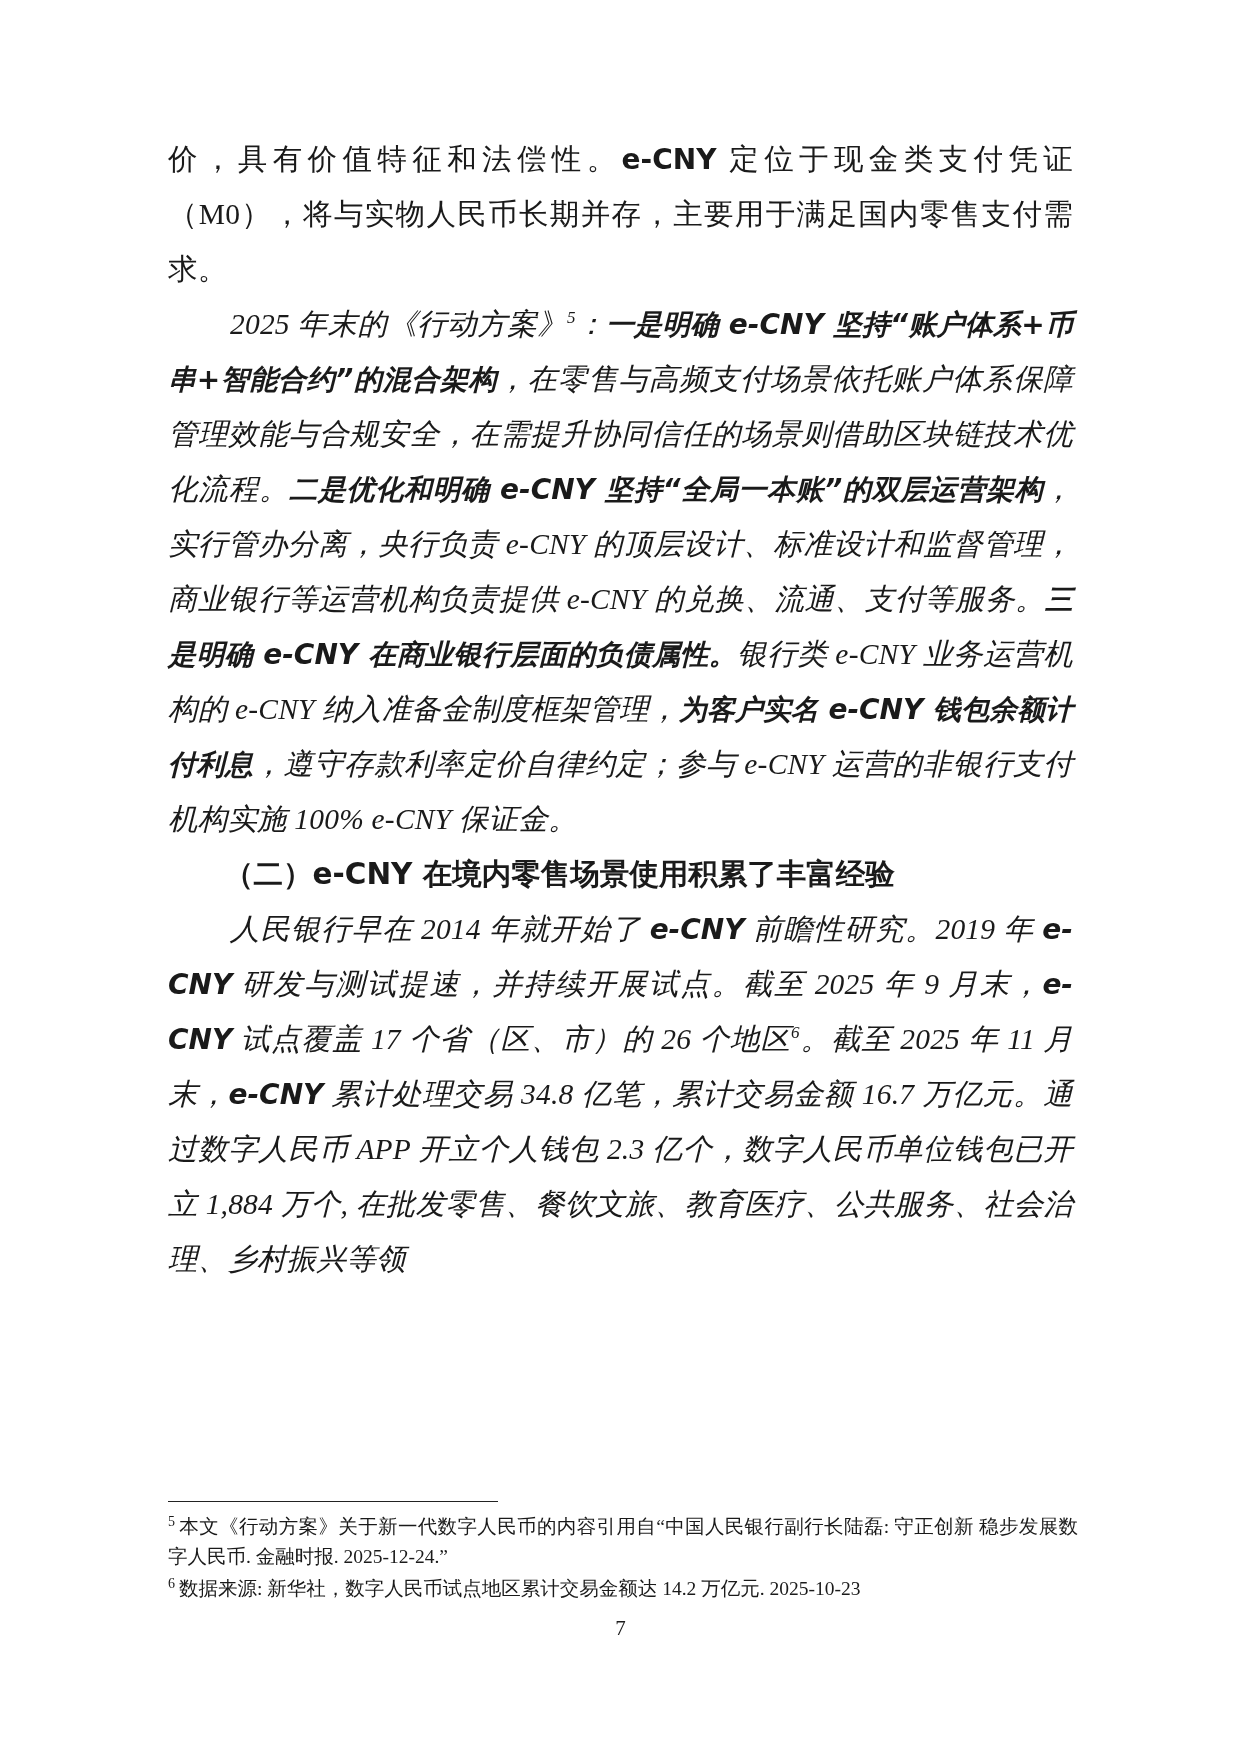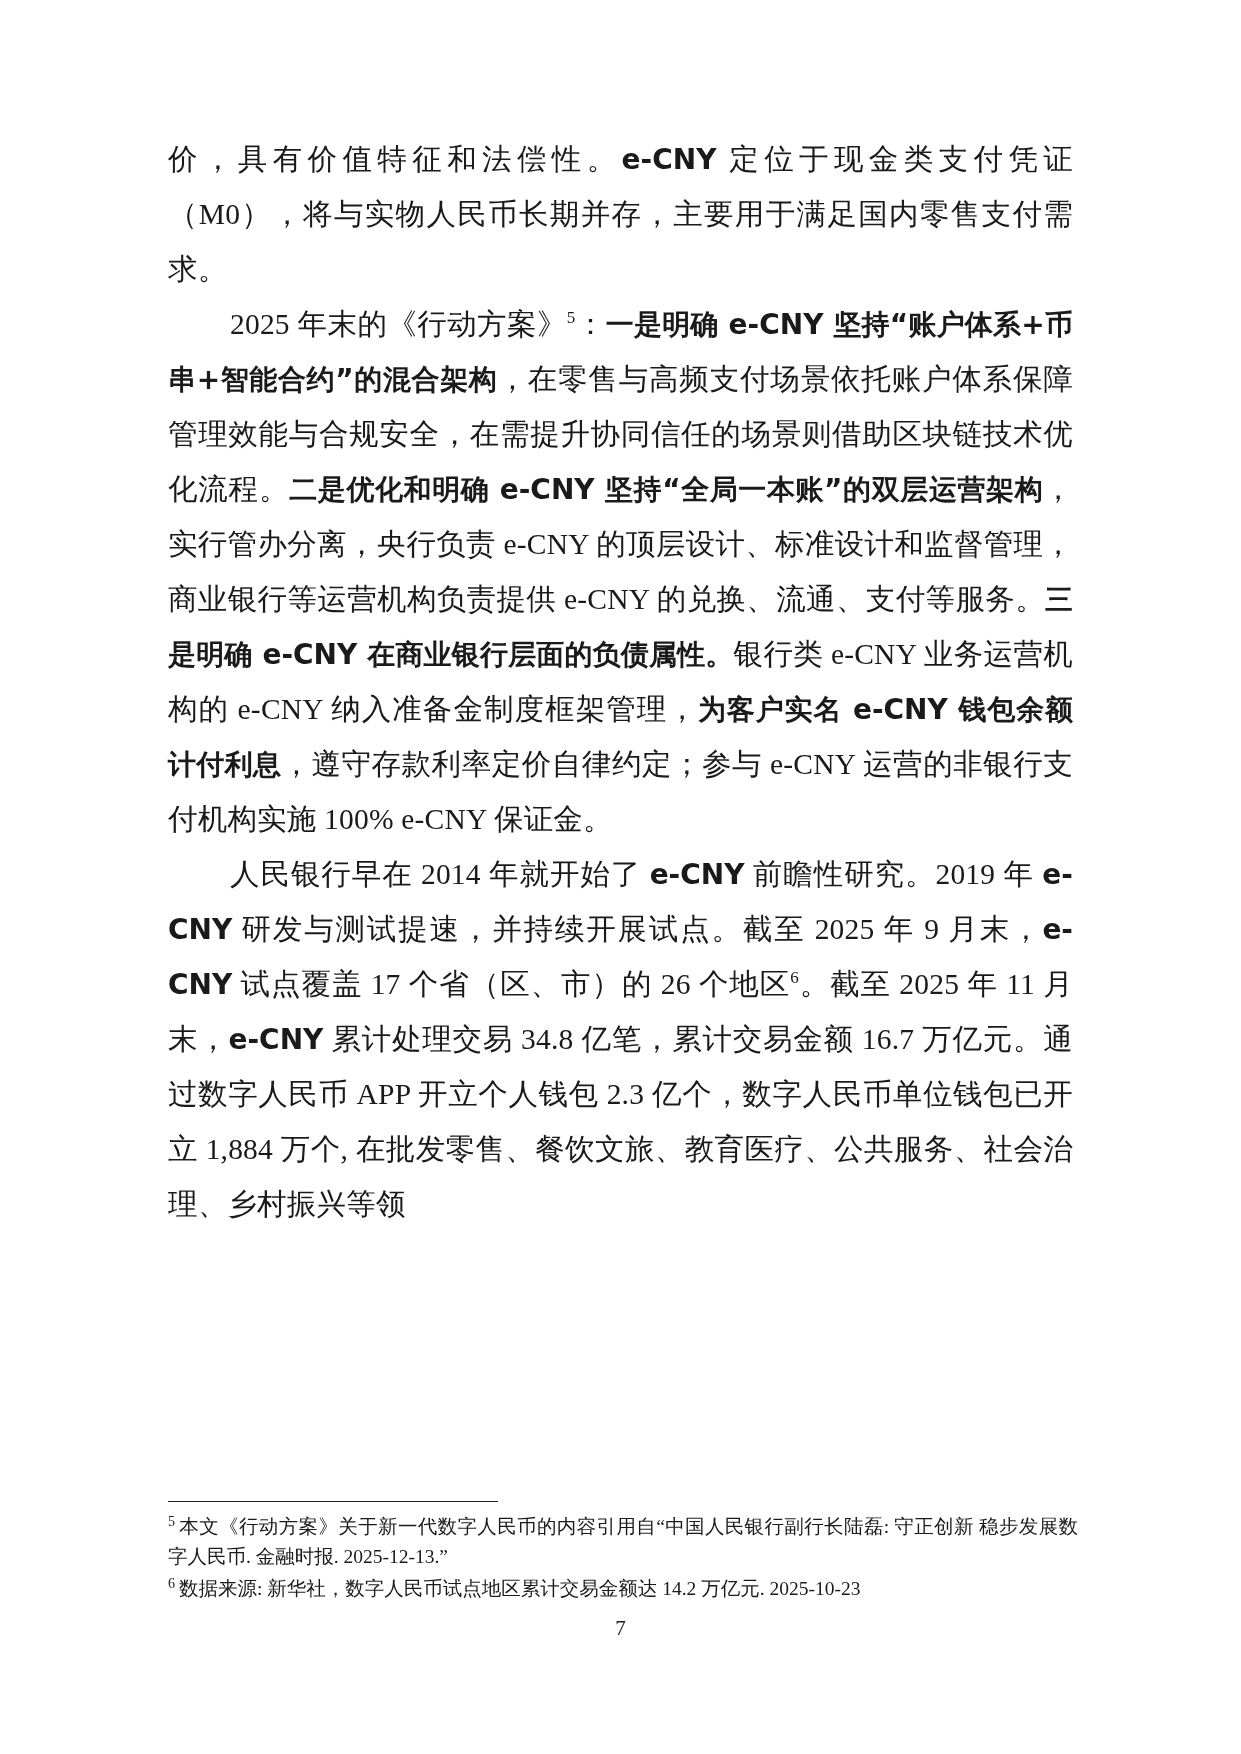--- a/index.html
+++ b/index.html
@@ -33,20 +33,21 @@
     margin: 0;
     font-size: 29.5px;
     line-height: 55px;
     text-align: justify;
     text-justify: inter-ideograph;
     letter-spacing: 0.2px;
     font-family: "Liberation Serif", "DejaVu Serif", serif;
   }
   p.para.indent {
     text-indent: 62px;
+    font-style: italic;
   }
   .b {
     font-weight: bold;
     font-family: "DejaVu Sans", "Liberation Sans", sans-serif;
     font-size: 28px;
     letter-spacing: 0px;
   }
   .sup {
     font-size: 17px;
     vertical-align: super;
@@ -103,27 +104,28 @@
 <body>
 
 <div class="page">
 
   <div class="body-area">
 
     <p class="para" id="para-1"><span>价，具有价值特征和法偿性。</span><span class="b">e-CNY</span><span> 定位于现金类支付凭证（M0），将与实物人民币长期并存，主要用于满足国内零售支付需求。</span></p>
 
     <p class="para indent" id="para-2"><span>2025 年末的《行动方案》</span><span class="sup">5</span><span>：</span><span class="b">一是明确 e-CNY 坚持“账户体系+币串+智能合约”的混合架构</span><span>，在零售与高频支付场景依托账户体系保障管理效能与合规安全，在需提升协同信任的场景则借助区块链技术优化流程。</span><span class="b">二是优化和明确 e-CNY 坚持“全局一本账”的双层运营架构</span><span>，实行管办分离，央行负责 e-CNY 的顶层设计、标准设计和监督管理，商业银行等运营机构负责提供 e-CNY 的兑换、流通、支付等服务。</span><span class="b">三是明确 e-CNY 在商业银行层面的负债属性。</span><span>银行类 e-CNY 业务运营机构的 e-CNY 纳入准备金制度框架管理，</span><span class="b">为客户实名 e-CNY 钱包余额计付利息</span><span>，遵守存款利率定价自律约定；参与 e-CNY 运营的非银行支付机构实施 100% e-CNY 保证金。</span></p>
 
+    <p class="heading">（二）e-CNY 在境内零售场景使用积累了丰富经验</p>
 
     <p class="para indent" id="para-3"><span>人民银行早在 2014 年就开始了 </span><span class="b">e-CNY</span><span> 前瞻性研究。2019 年 </span><span class="b">e-CNY</span><span> 研发与测试提速，并持续开展试点。截至 2025 年 9 月末，</span><span class="b">e-CNY</span><span> 试点覆盖 17 个省（区、市）的 26 个地区</span><span class="sup">6</span><span>。截至 2025 年 11 月末，</span><span class="b">e-CNY</span><span> 累计处理交易 34.8 亿笔，累计交易金额 16.7 万亿元。通过数字人民币 APP 开立个人钱包 2.3 亿个，数字人民币单位钱包已开立 1,884 万个, 在批发零售、餐饮文旅、教育医疗、公共服务、社会治理、乡村振兴等领</span></p>
 
   </div>
 
   <div class="footnote-rule"></div>
 
   <div class="footnotes">
-    <p class="footnote" id="fn-0"><span class="fnum">5</span><span>本文《行动方案》关于新一代数字人民币的内容引用自“中国人民银行副行长陆磊: 守正创新 稳步发展数字人民币. 金融时报. 2025-12-13.”</span></p>
+    <p class="footnote" id="fn-0"><span class="fnum">5</span><span>本文《行动方案》关于新一代数字人民币的内容引用自“中国人民银行副行长陆磊: 守正创新 稳步发展数字人民币. 金融时报. 2025-12-24.”</span></p>
     <p class="footnote" id="fn-1"><span class="fnum">6</span><span>数据来源: 新华社，数字人民币试点地区累计交易金额达 14.2 万亿元. 2025-10-23</span></p>
   </div>
 
   <div class="page-number">7</div>
 
 </div>
 
 </body></html>

